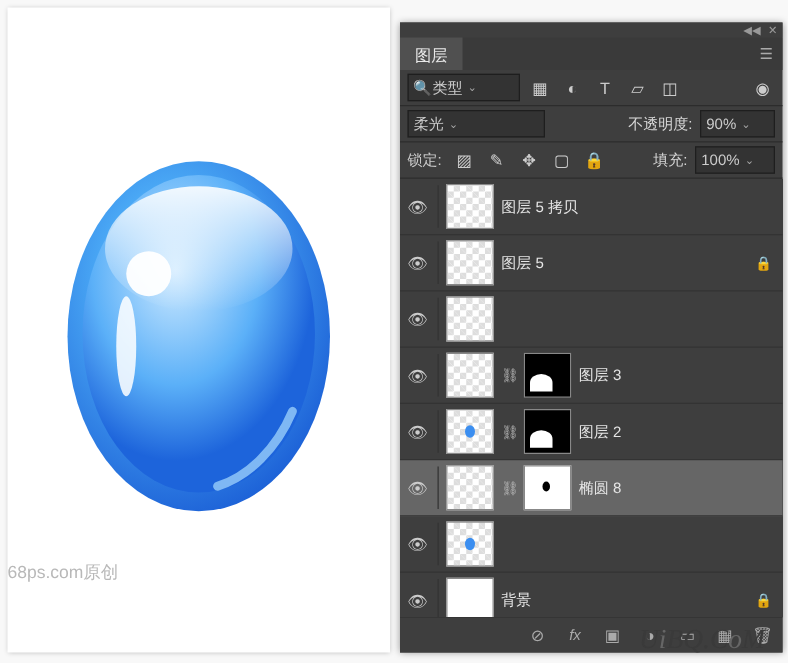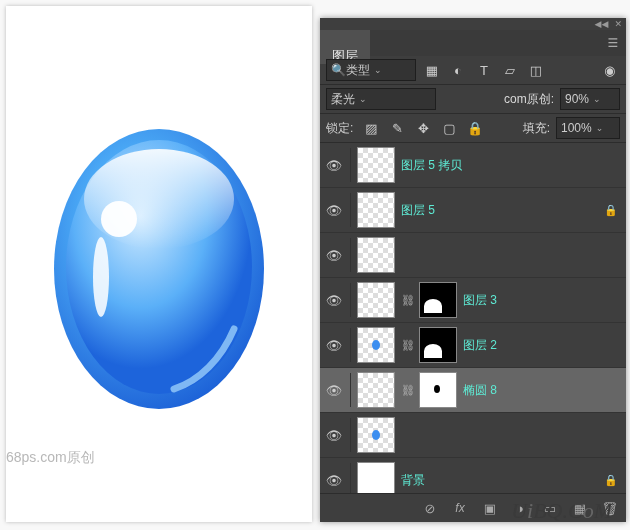--- a/index.html
+++ b/index.html
@@ -66,21 +66,21 @@
     font-size: 9px;
     color: #999;
   }
   .panel-tabs {
     height: 26px;
     display: flex;
     align-items: stretch;
     background: #3a3a3a;
   }
   .panel-tab {
-    padding: 17px 12px;
+    padding: 6px 12px;
     background: #505050;
     font-size: 13px;
     color: #e8e8e8;
   }
   .panel-tab-off {
     background: transparent;
     flex: 1;
   }
   .panel-menu {
     width: 26px;
@@ -181,21 +181,21 @@
     height: 34px;
     border: 1px solid #888;
     background: #fff;
     flex-shrink: 0;
     position: relative;
   }
   .mask.black { background: #000; }
   .lname {
     flex: 1;
     font-size: 12px;
-    color: #5eead4;
+    color: #e5e5e5;
     white-space: nowrap;
   }
   .lock-ind {
     width: 18px;
     font-size: 11px;
     color: #bbb;
     text-align: center;
   }
   .link-icon {
     width: 12px;
@@ -287,21 +287,21 @@
     <div style="flex:1"></div>
     <div class="icon-btn">◉</div>
   </div>
 
   <div class="blend-row">
     <div class="combo" style="width:100px">
       <span>柔光</span>
       <span class="caret">⌄</span>
     </div>
     <div style="flex:1"></div>
-    <span>com原创:</span>
+    <span>不透明度:</span>
     <div class="combo" style="width:50px">
       <span>90%</span>
       <span class="caret">⌄</span>
     </div>
   </div>
 
   <div class="lock-row">
     <span class="label">锁定:</span>
     <div class="icon-btn">▨</div>
     <div class="icon-btn">✎</div>

